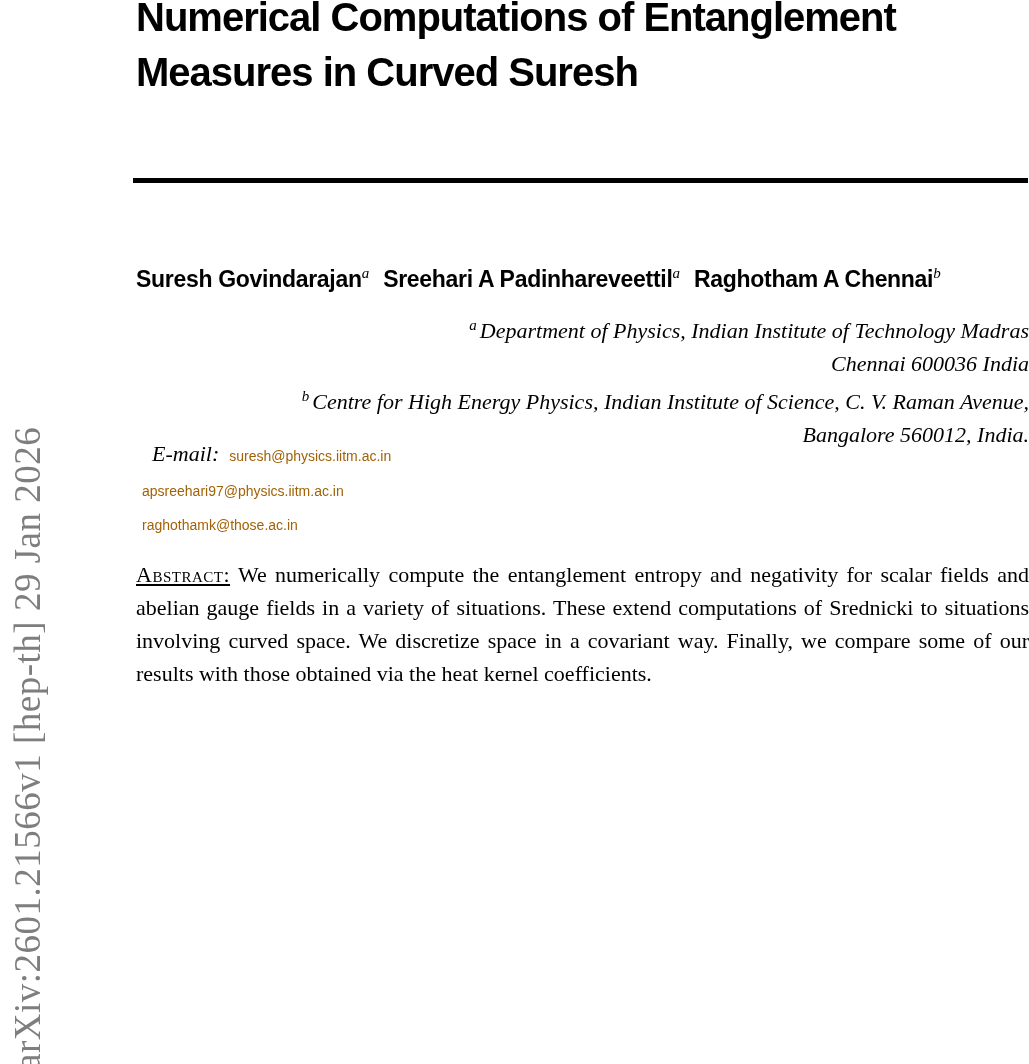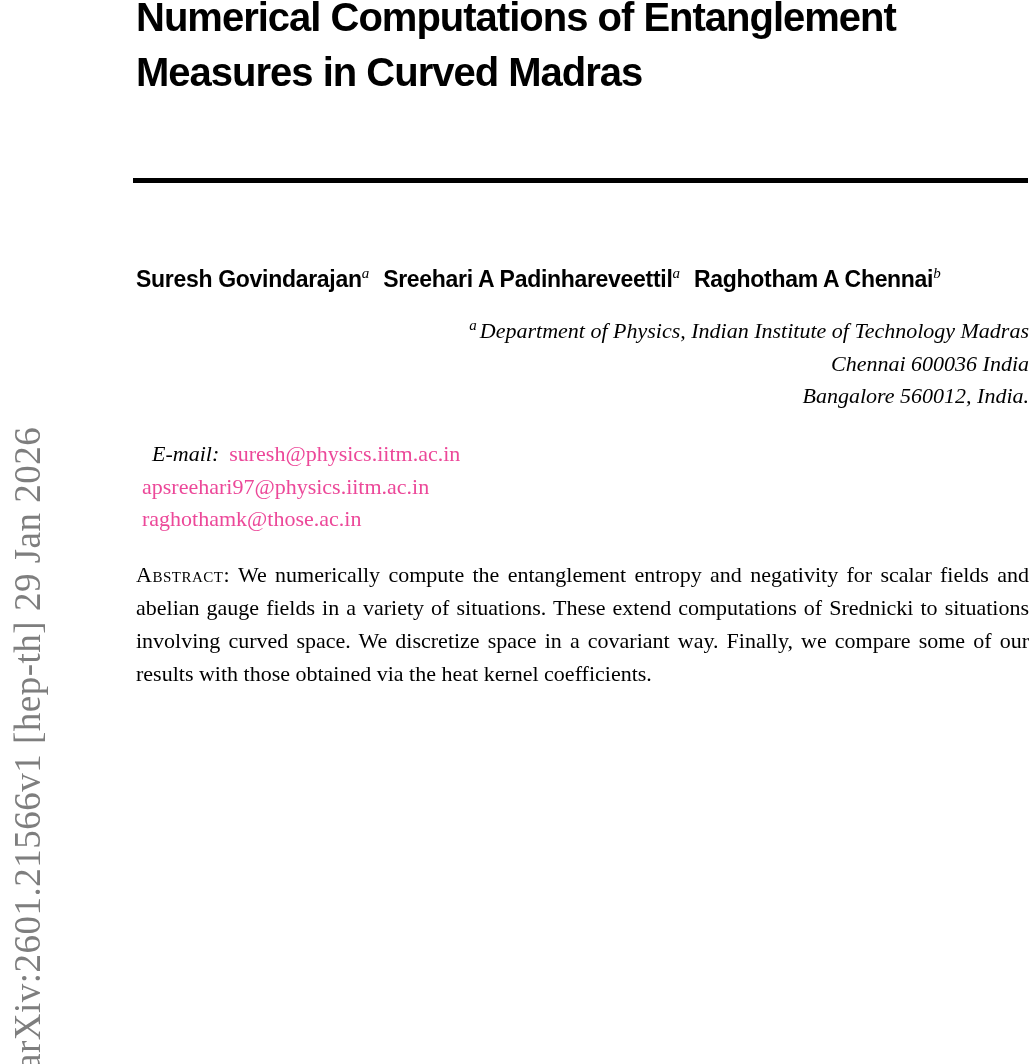--- a/index.html
+++ b/index.html
@@ -96,62 +96,64 @@
     line-height: 32.5px;
   }
   .email-first { padding-left: 16px; }
   .email-rest { padding-left: 6px; }
   .email-label {
     font-style: italic;
     margin-right: 10px;
     margin-top: 48px;
   }
   .email-link {
-    font-family: Liberation Serif, serif;
+    font-family: Liberation Sans, sans-serif;
     font-style: normal;
-    font-size: 22px;
-    color: #ec4899;
+    font-size: 14px;
+    color: #a16207;
     text-decoration: none;
   }
 
   .abstract {
     position: absolute;
     top: 558px;
     left: 136px;
     width: 893px;
     font-size: 22px;
     line-height: 33px;
     text-align: justify;
   }
   .abstract-label {
     font-variant: small-caps;
     letter-spacing: 0.5px;
+    text-decoration: underline;
   }
 </style>
 </head>
 <body>
 
 <div class="page">
 
   <div class="watermark">arXiv:2601.21566v1  [hep-th]  29 Jan 2026</div>
 
   <h1 class="title" style="margin:0;">
     <span>Numerical Computations of Entanglement</span><br>
-    <span>Measures in Curved Madras</span>
+    <span>Measures in Curved Suresh</span>
   </h1>
 
   <div class="rule"></div>
 
   <div class="authors">
     <span class="author"><span>Suresh Govindarajan</span><sup>a</sup></span><span class="author"><span>Sreehari A Padinhareveettil</span><sup>a</sup></span><span class="author"><span>Raghotham A Chennai</span><sup>b</sup></span>
   </div>
 
   <div class="affils">
     <div class="affil-line"><sup>a</sup><span>Department of Physics, Indian Institute of Technology Madras</span></div>
     <div class="affil-line">Chennai 600036 India</div>
+    <div class="affil-line"><sup>b</sup><span>Centre for High Energy Physics, Indian Institute of Science, C. V. Raman Avenue,</span></div>
     <div class="affil-line">Bangalore 560012, India.</div>
   </div>
 
   <div class="emails">
     <div class="email-first">
       <span class="email-label">E-mail:</span><a class="email-link" href="#">suresh@physics.iitm.ac.in</a>
     </div>
     <div class="email-rest">
       <a class="email-link" href="#">apsreehari97@physics.iitm.ac.in</a>
     </div>

